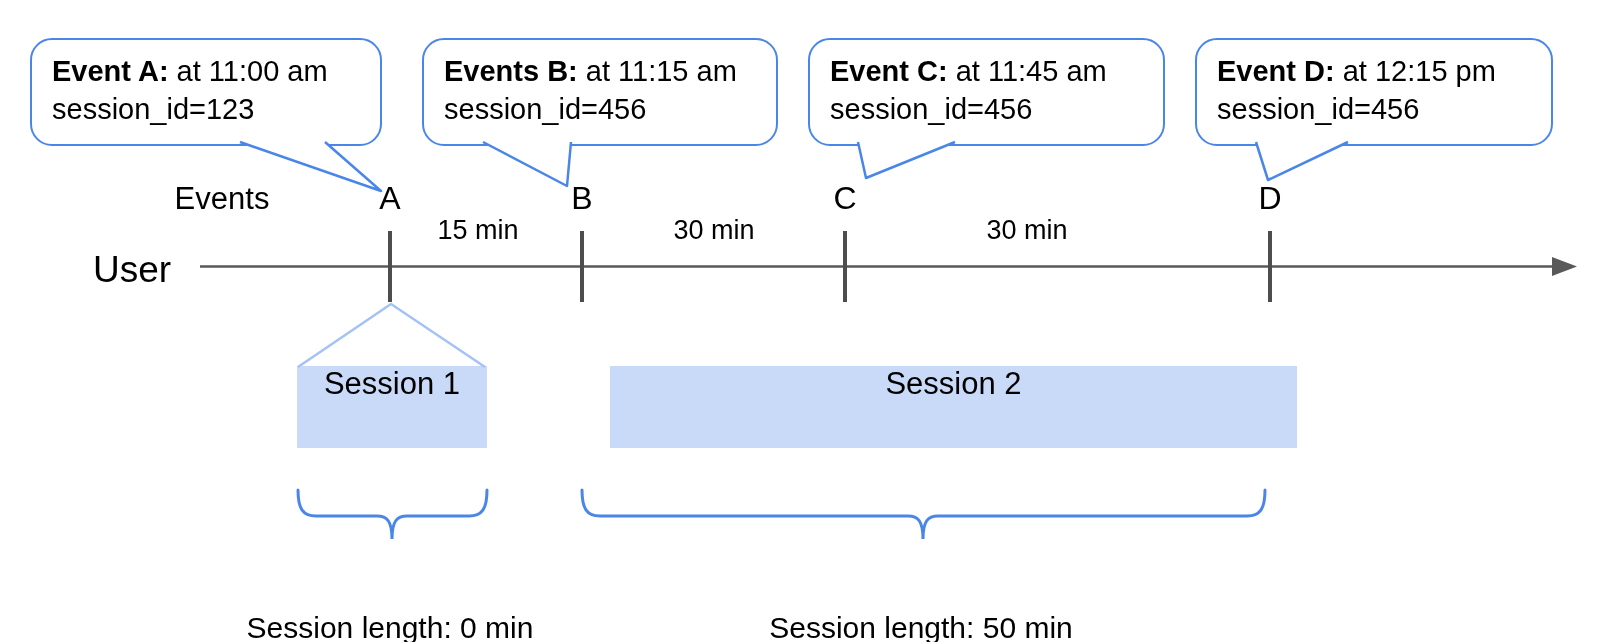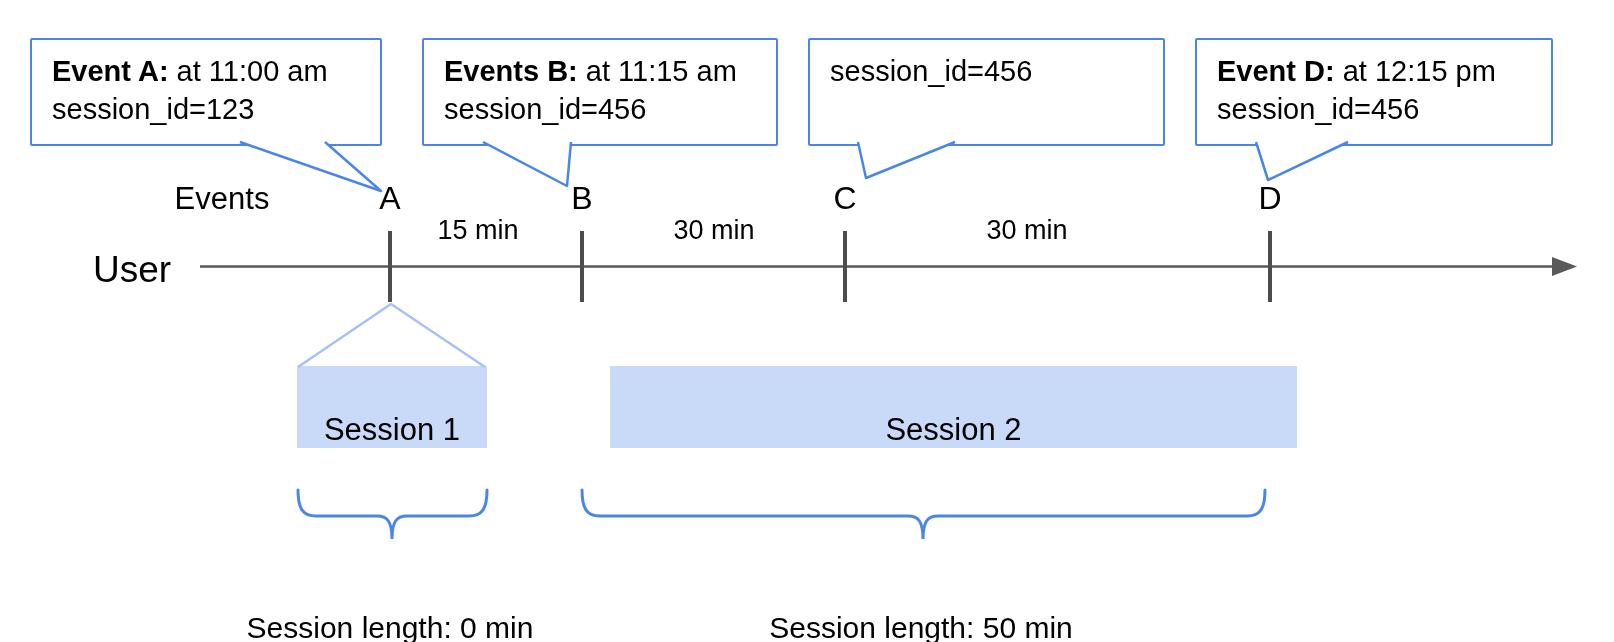--- a/index.html
+++ b/index.html
@@ -4,53 +4,54 @@
 <style>
   html,body { margin:0; padding:0; background:#ffffff; }
   .canvas {
     position:relative; width:1614px; height:642px; background:#ffffff;
     font-family:"Liberation Sans", sans-serif; color:#000000; overflow:hidden;
   }
   .overlay { position:absolute; left:0; top:0; width:1614px; height:642px; }
 
   .bubble {
     position:absolute; top:38px; height:108px; box-sizing:border-box;
-    background:#ffffff; border:2.5px solid #4a86e8; border-radius:2px;
+    background:#ffffff; border:2.5px solid #4a86e8; border-radius:22px;
     padding:12px 10px 0 20px; font-size:29px; line-height:38px; white-space:nowrap;
   }
   .bubble b { font-weight:bold; }
 
   .lbl { position:absolute; transform:translateX(-50%); white-space:nowrap;text-align:right; }
   .evt-letter   { top:180px; font-size:32px; }
   .events-label { top:181px; font-size:31px; }
   .user-label   { top:249px; font-size:37px; }
   .interval     { top:215px; font-size:27px; }
   .length-label { top:572px; font-size:30px;margin-top:39px; }
 
   .session-box {
     position:absolute; top:366px; height:82px; background:#c9daf8;
-    display:flex; align-items:flex-end; justify-content:center; font-size:31px;
+    display:flex; align-items:flex-start; justify-content:center; font-size:31px;
   }
 </style>
 </head>
 <body>
 
 <div class="canvas">
 
   <div class="bubble" style="left:30px;width:352px">
     <div><b>Event A:</b><span> at 11:00 am</span></div>
     <div>session_id=123</div>
   </div>
 
   <div class="bubble" style="left:422px;width:356px">
     <div><b>Events B:</b><span> at 11:15 am</span></div>
     <div>session_id=456</div>
   </div>
 
   <div class="bubble" style="left:808px;width:357px">
+    <div><b>Event C:</b><span> at 11:45 am</span></div>
     <div>session_id=456</div>
   </div>
 
   <div class="bubble" style="left:1195px;width:358px">
     <div><b>Event D:</b><span> at 12:15 pm</span></div>
     <div>session_id=456</div>
   </div>
 
   <div class="lbl events-label" style="left:222px">Events</div>
   <div class="lbl user-label" style="left:132px">User</div>

